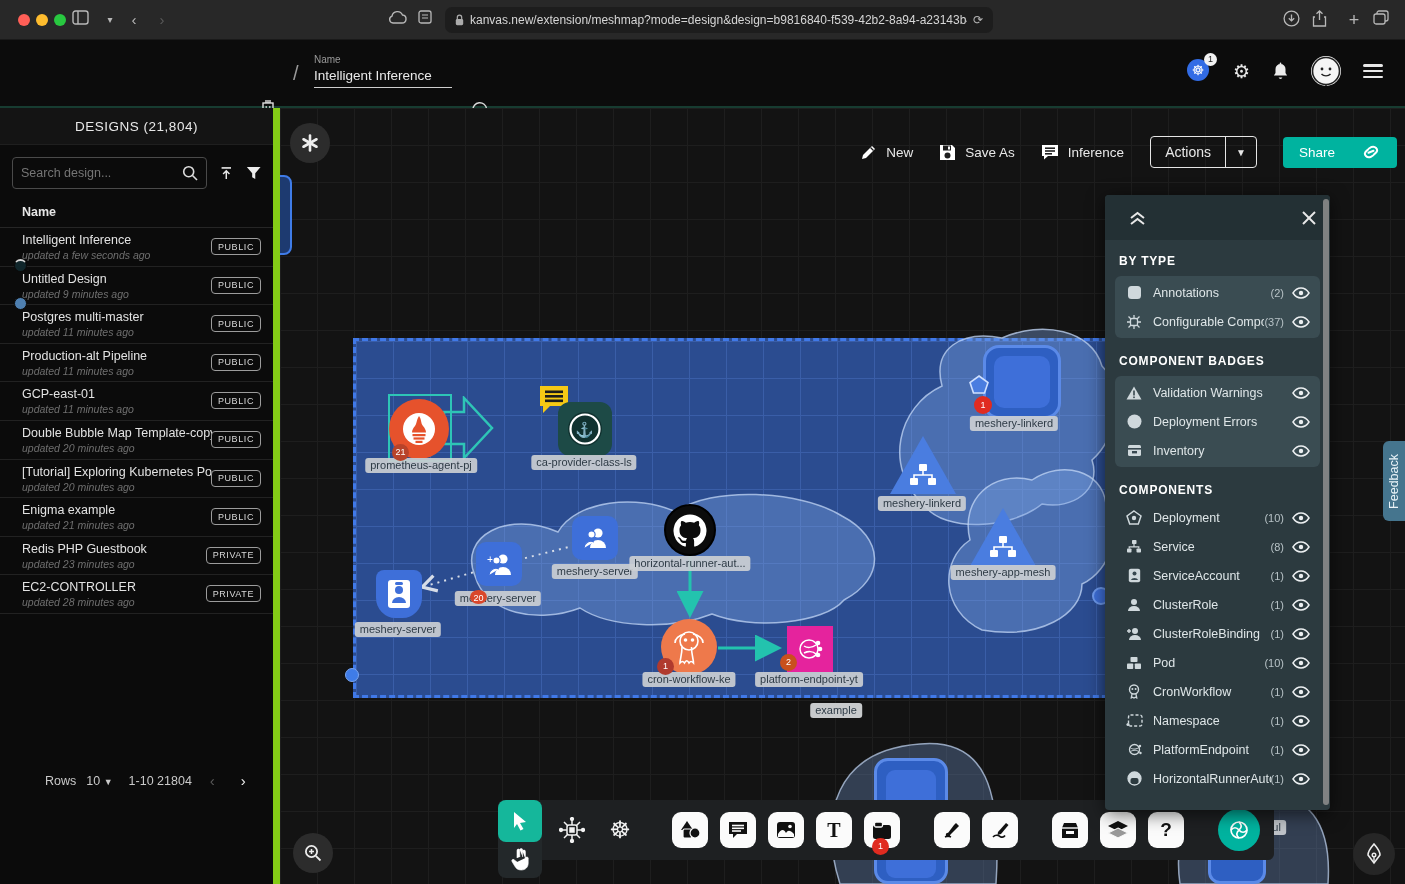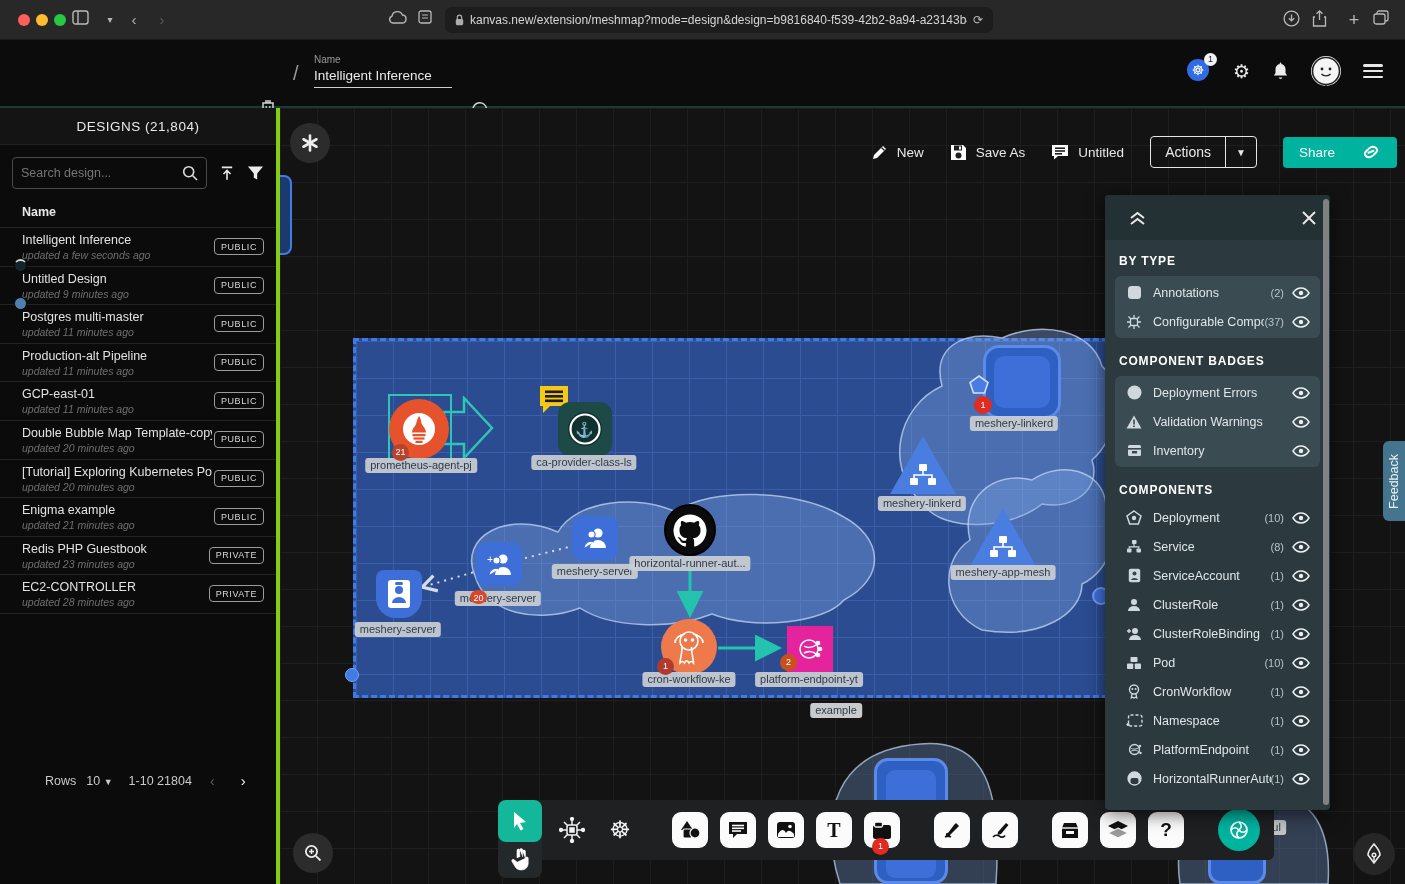--- a/index.html
+++ b/index.html
@@ -31,21 +31,21 @@
   .tab.inactive { color:#56605c; }
   .head-right { position:absolute; right:22px; top:16px; display:flex; align-items:center; gap:22px; }
   .k8s-wrap { position:relative; width:24px; height:24px; }
   .k8s-circ { width:22px; height:22px; border-radius:50%; background:#326ce5; color:#fff; font-size:14px; text-align:center; line-height:22px; }
   .k8s-badge { position:absolute; right:-6px; top:-6px; background:#f2f2f2; color:#222; border-radius:50%; width:13px; height:13px; font-size:9px; line-height:13px; text-align:center; }
   .avatar { width:30px; height:30px; border-radius:50%; background:#f5f5f5; position:relative; }
   .hamb { width:20px; height:14px; display:flex; flex-direction:column; justify-content:space-between; }
   .hamb div { height:2.5px; background:#e8e8e8; border-radius:2px; }
 
   
-  .sidebar { position:absolute; left:0; top:108px; width:280px; height:776px; background:#0b0b0b; border-right:4px solid #84cc16; }
+  .sidebar { position:absolute; left:0; top:108px; width:280px; height:776px; background:#0b0b0b; border-right:7px solid #84cc16; }
   .sb-title { height:37px; background:#141414; color:#e8e8e8; font-size:13.5px; letter-spacing:.5px; display:flex; align-items:center; justify-content:center; border-bottom:1px solid #1f1f1f; }
   .sb-search-row { display:flex; align-items:center; padding:12px 12px 8px 12px; gap:12px; }
   .sb-search { flex:1; display:flex; align-items:center; border:1px solid #4a4a4a; border-radius:4px; height:32px; padding:0 8px; }
   .sb-search input { flex:1; background:transparent; border:none; outline:none; color:#cfcfcf; font-size:12.5px; font-family:"Liberation Sans",sans-serif; }
   .sb-colhead { color:#e6e6e6; font-size:12.5px; font-weight:bold; padding:8px 0 8px 22px; border-bottom:1px solid #262626; }
   .sb-item { position:relative; height:38.6px; border-bottom:1px solid #222; padding:5px 10px 0 22px; }
   .sb-item .nm { color:#e3e3e3; font-size:12.5px; white-space:nowrap; overflow:hidden; max-width:190px; }
   .sb-item .up { color:#6f6f6f; font-size:10.5px; font-style:italic; margin-top:2px; }
   .vis-badge { position:absolute; right:12px; top:10px; border:1px solid #9c9c9c; color:#d8d8d8; border-radius:4px; font-size:9px; letter-spacing:.6px; padding:2.5px 6px; }
   .mini-av { position:absolute; left:14px; bottom:-6px; width:13px; height:13px; border-radius:50%; border:1px solid #0b0b0b; }
@@ -541,21 +541,21 @@
       </div>
       <div class="titem">
         <svg width="18" height="16" viewBox="0 0 18 16">
             <path d="M1 1h16v11H7l-4 3.5V12H1Z" fill="#fff"></path>
             <g stroke="#1e1e1e" stroke-width="1.6">
               <line x1="4" y1="4.2" x2="14" y2="4.2"></line>
               <line x1="4" y1="7" x2="14" y2="7"></line>
               <line x1="4" y1="9.8" x2="11" y2="9.8"></line>
             </g>
           </svg>
-        <span>Untitled</span>
+        <span>Inference</span>
       </div>
       <div class="actions-btn">
         <div class="main">Actions</div>
         <div class="dd">▼</div>
       </div>
       <div class="share-btn">
         <span>Share</span>
         <svg width="20" height="14" viewBox="0 0 20 14">
             <g fill="none" stroke="#fff" stroke-width="2" stroke-linecap="round">
               <path d="M8 3.5 10.5 2a4 3.5 0 0 1 5 5L13 9.5"></path>
@@ -713,39 +713,39 @@
             <path d="M1 6s3.2-5 8-5 8 5 8 5-3.2 5-8 5-8-5-8-5Z" fill="none" stroke="#eceff1" stroke-width="1.5"></path>
             <circle cx="9" cy="6" r="2.2" fill="#eceff1"></circle>
           </svg>
       </div>
     </div>
 
     <div class="psec">COMPONENT BADGES</div>
     <div class="pcard">
       <div class="prow">
         <span class="pic">
-            <svg width="15" height="15" viewBox="0 0 15 15">
-              <circle cx="7.5" cy="7.5" r="7" fill="#cfd8dc"></circle>
-            </svg>
-          </span>
-        <span class="plabel">Deployment Errors</span>
-        <svg width="18" height="12" viewBox="0 0 18 12">
-            <path d="M1 6s3.2-5 8-5 8 5 8 5-3.2 5-8 5-8-5-8-5Z" fill="none" stroke="#eceff1" stroke-width="1.5"></path>
-            <circle cx="9" cy="6" r="2.2" fill="#eceff1"></circle>
-          </svg>
-      </div>
-      <div class="prow">
-        <span class="pic">
             <svg width="16" height="14" viewBox="0 0 16 14">
               <path d="M8 0.5 15.5 13.5H0.5Z" fill="#cfd8dc"></path>
               <rect x="7.2" y="4.5" width="1.6" height="5" fill="#37474f"></rect>
               <rect x="7.2" y="10.5" width="1.6" height="1.6" fill="#37474f"></rect>
             </svg>
           </span>
         <span class="plabel">Validation Warnings</span>
+        <svg width="18" height="12" viewBox="0 0 18 12">
+            <path d="M1 6s3.2-5 8-5 8 5 8 5-3.2 5-8 5-8-5-8-5Z" fill="none" stroke="#eceff1" stroke-width="1.5"></path>
+            <circle cx="9" cy="6" r="2.2" fill="#eceff1"></circle>
+          </svg>
+      </div>
+      <div class="prow">
+        <span class="pic">
+            <svg width="15" height="15" viewBox="0 0 15 15">
+              <circle cx="7.5" cy="7.5" r="7" fill="#cfd8dc"></circle>
+            </svg>
+          </span>
+        <span class="plabel">Deployment Errors</span>
         <svg width="18" height="12" viewBox="0 0 18 12">
             <path d="M1 6s3.2-5 8-5 8 5 8 5-3.2 5-8 5-8-5-8-5Z" fill="none" stroke="#eceff1" stroke-width="1.5"></path>
             <circle cx="9" cy="6" r="2.2" fill="#eceff1"></circle>
           </svg>
       </div>
       <div class="prow">
         <span class="pic">
             <svg width="15" height="13" viewBox="0 0 15 13">
               <rect x="1" y="1" width="13" height="11" rx="1.5" fill="#cfd8dc"></rect>
               <rect x="1" y="4" width="13" height="1.6" fill="#37474f"></rect>

